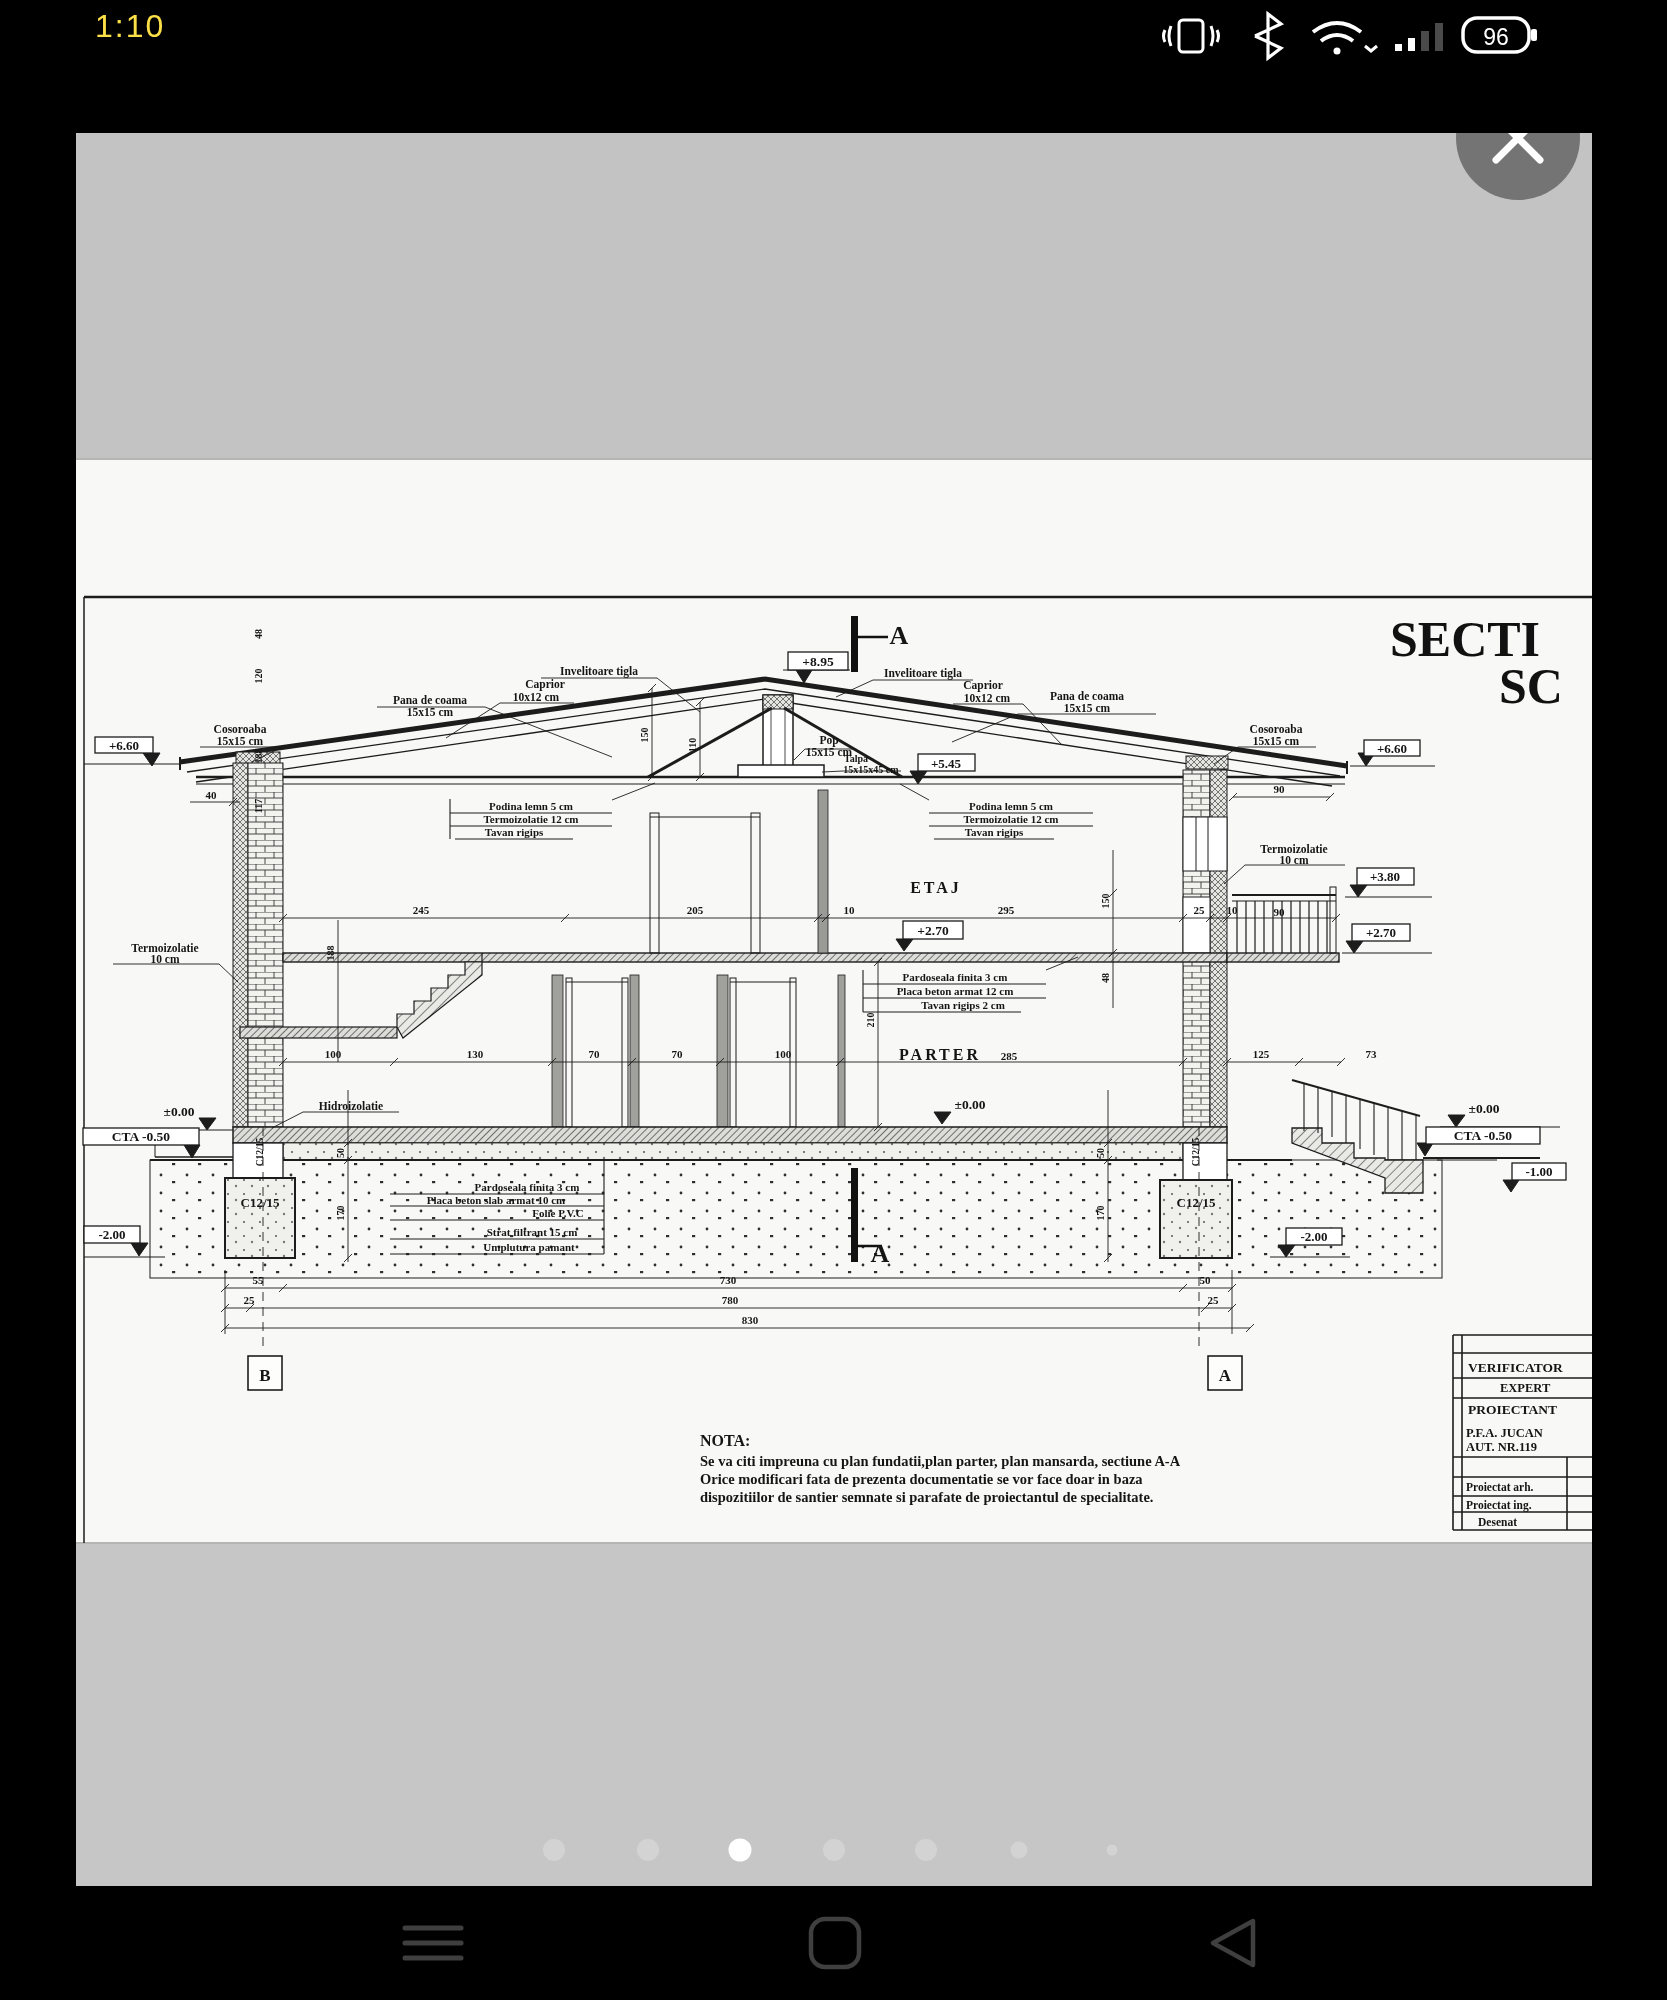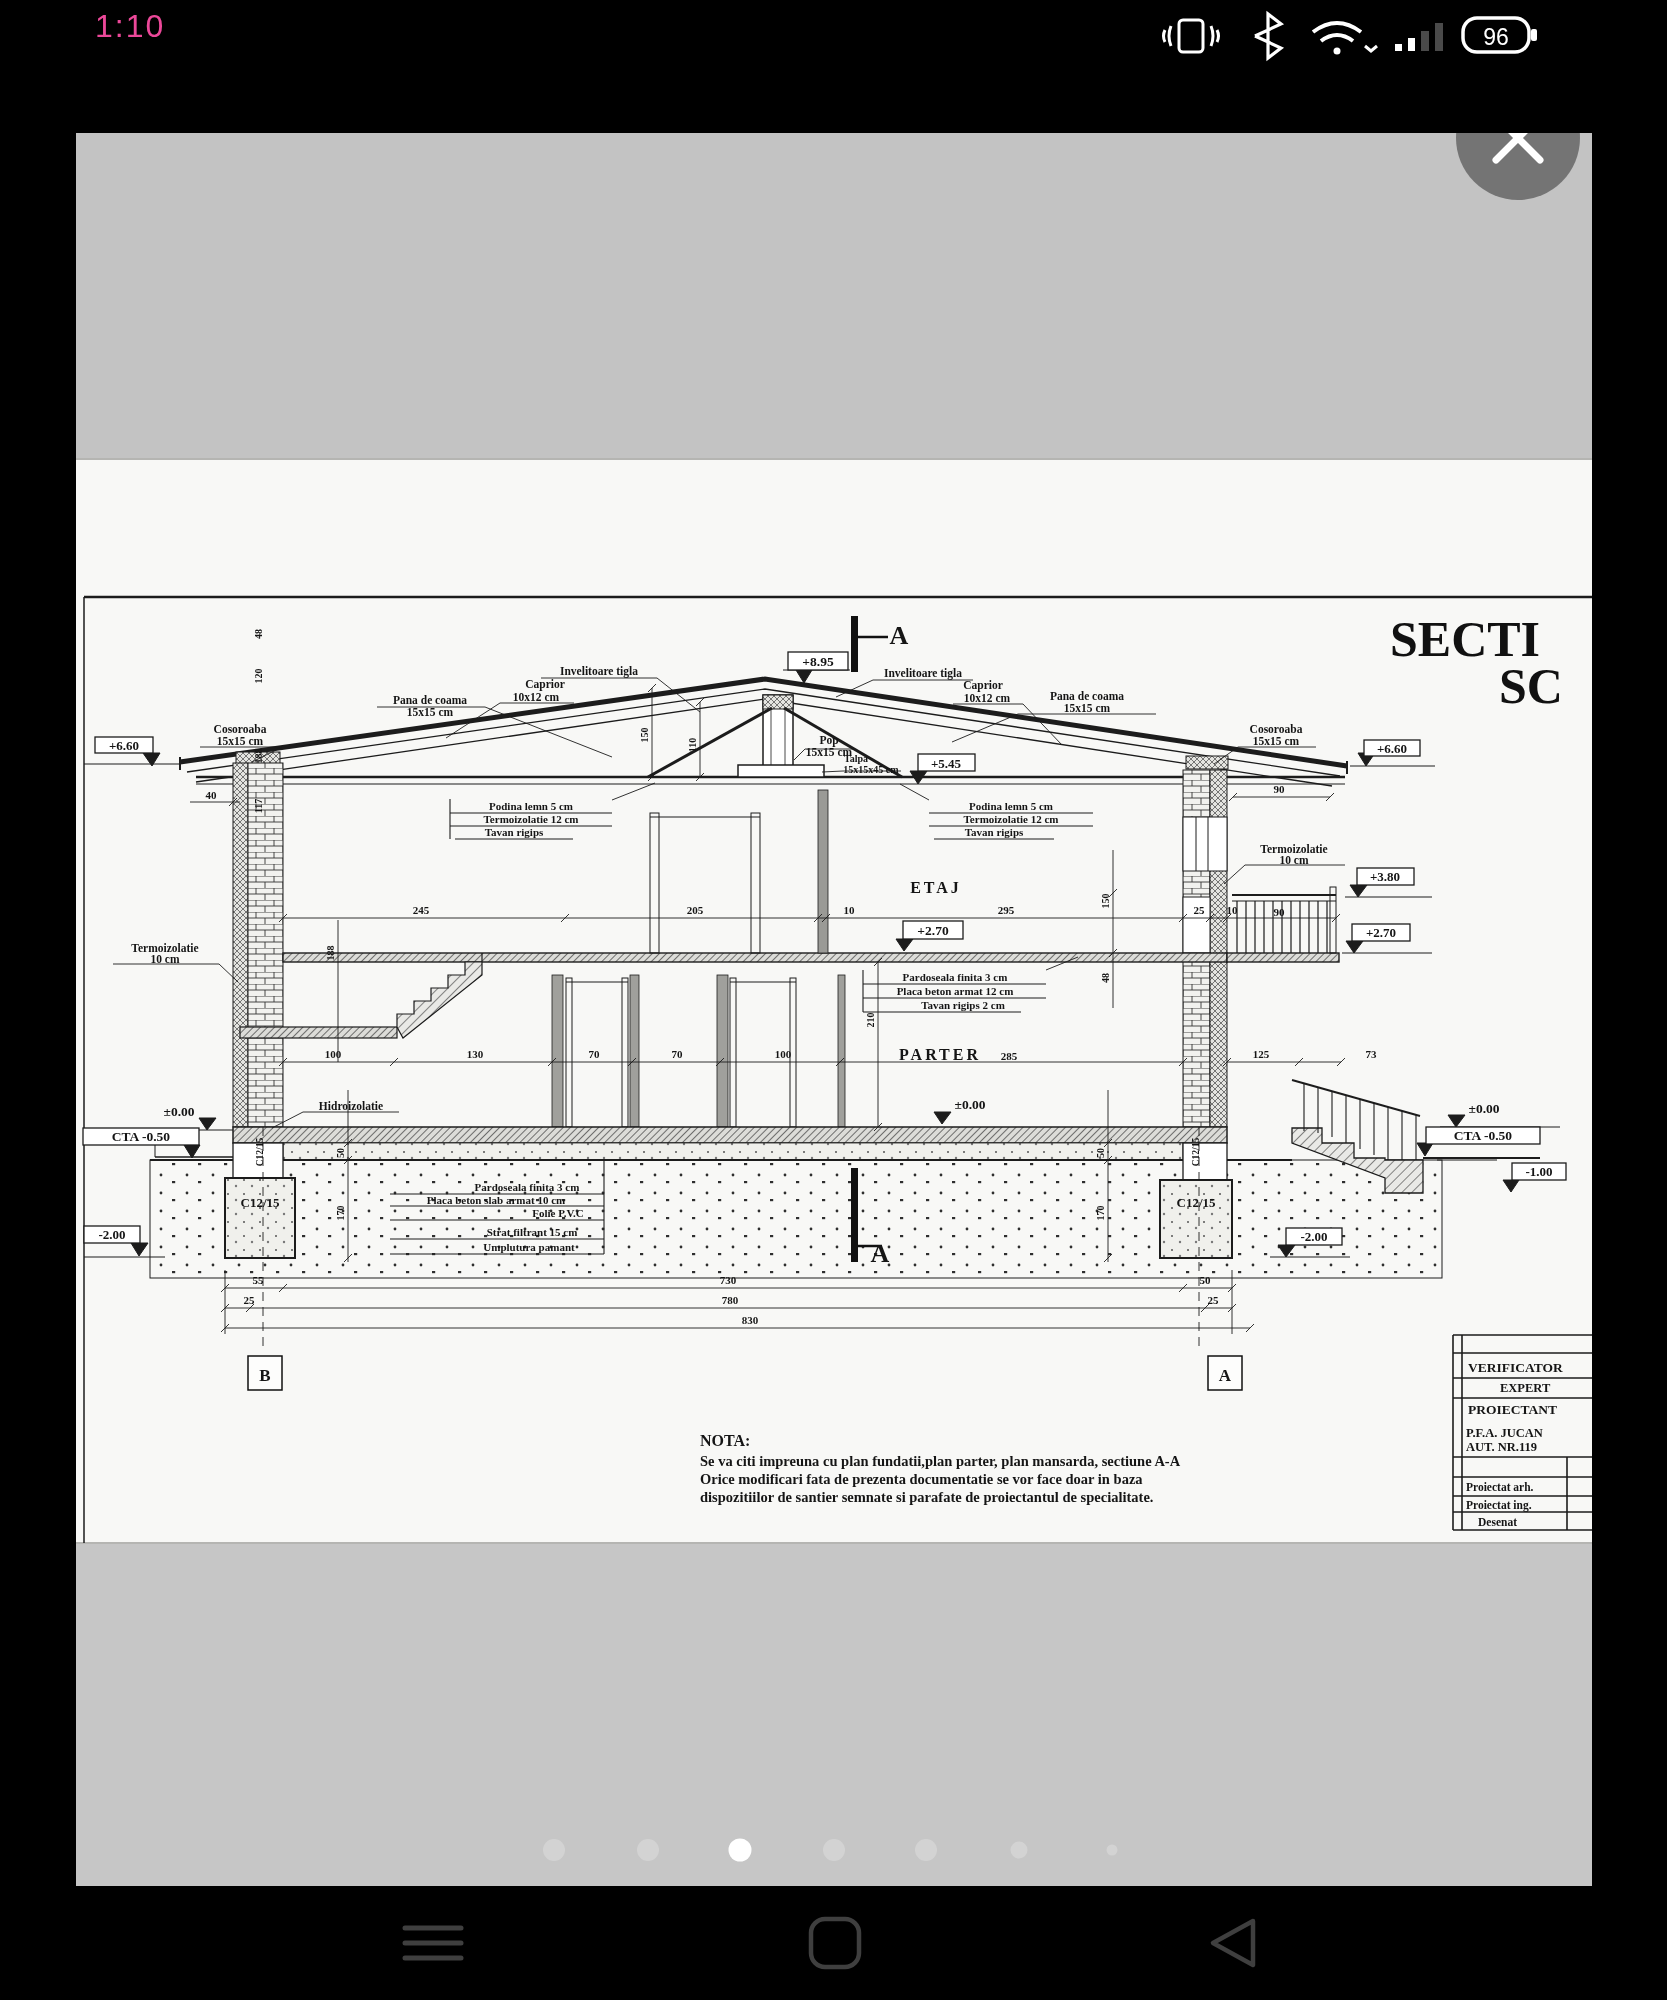--- a/index.html
+++ b/index.html
@@ -1,18 +1,18 @@
 <!DOCTYPE html>
 <html><head>
 <meta charset="utf-8">
 <style>
   html,body{margin:0;padding:0;background:#000;}
   body{width:1667px;height:2000px;position:relative;font-family:"Liberation Sans",sans-serif;overflow:hidden;}
   .statusbar{position:absolute;left:0;top:0;width:1667px;height:76px;background:#000;}
-  .time{position:absolute;left:95px;top:8px;color:#ec4899;font-size:32px;letter-spacing:2px;}
+  .time{position:absolute;left:95px;top:8px;color:#fde047;font-size:32px;letter-spacing:2px;}
   .sicons{position:absolute;right:120px;top:6px;}
   .photo{position:absolute;left:76px;top:133px;}
   .navbar{position:absolute;left:0;top:1886px;width:1667px;height:114px;background:#000;}
 </style>
 </head>
 <body>
 
 <div class="statusbar">
   <span class="time">1:10</span>
   <svg class="sicons" width="420" height="60" viewBox="0 0 420 60">

